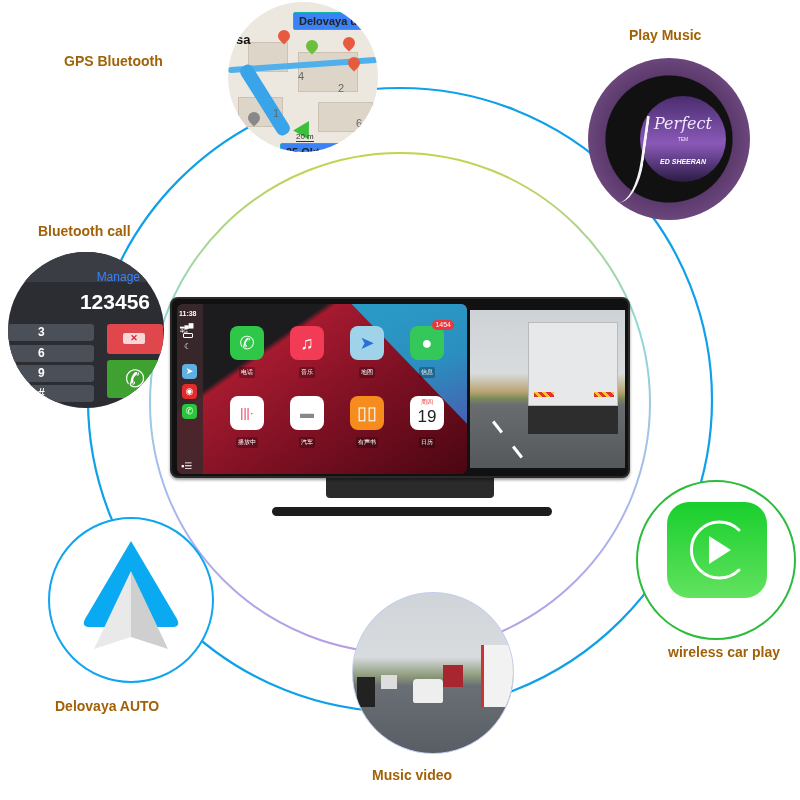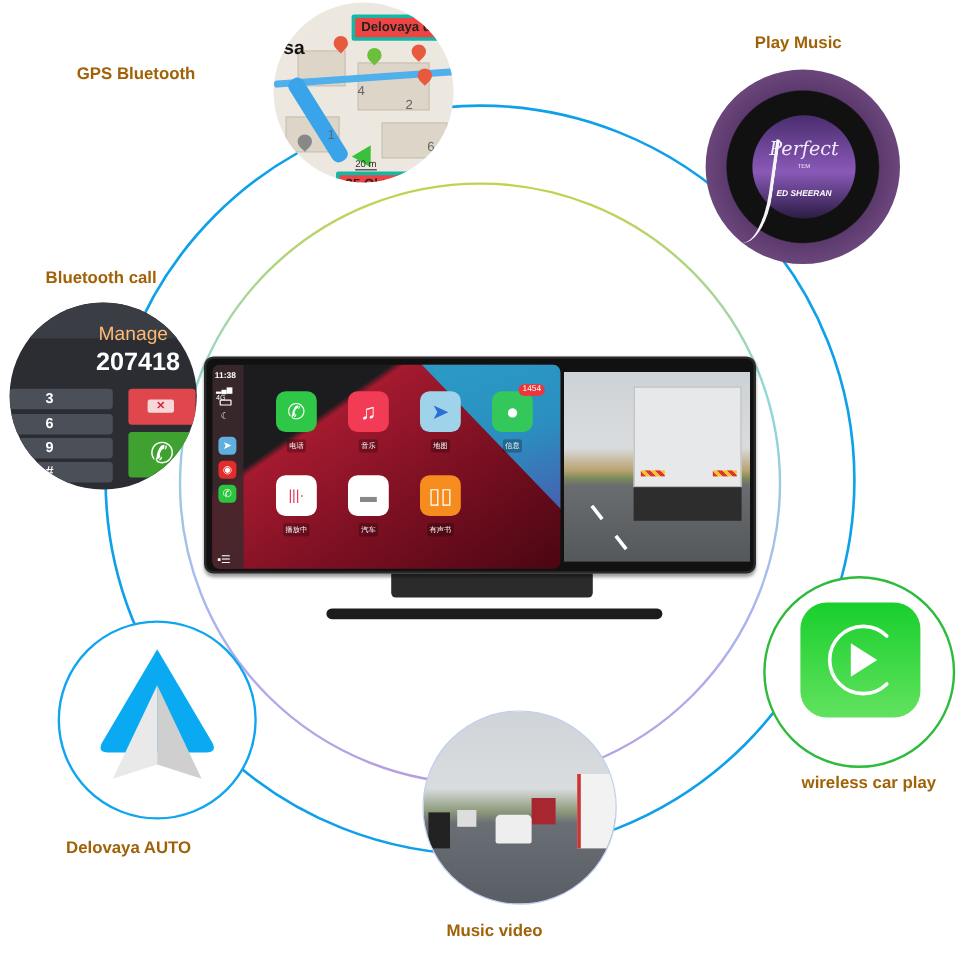--- a/index.html
+++ b/index.html
@@ -10,35 +10,35 @@
 
   .label { position: absolute; font-size: 14px; color: #a16207; white-space: nowrap; font-weight: bold; }
 
   .bubble { position: absolute; border-radius: 50%; overflow: hidden; }
 
   
   .gps { left: 228px; top: 2px; width: 150px; height: 150px; background: #ece7df; }
   .gps .road { position: absolute; background: #4fb0ec; border-radius: 6px; }
   .gps .bldg { position: absolute; background: #ddd5c8; border: 1px solid #cbc2b4; }
   .gps .pin { position: absolute; width: 12px; height: 12px; border-radius: 50% 50% 50% 0; transform: rotate(-45deg); }
-  .gps .street { position: absolute; background: #ef4444; border: 3px solid #14b8a6; font-weight: bold; font-size: 11px; padding: 2px 5px; border-radius: 2px; color: #222; }
+  .gps .street { position: absolute; background: #3b82f6; border: 1px solid #14b8a6; font-weight: bold; font-size: 11px; padding: 2px 5px; border-radius: 2px; color: #222; }
   .gps .num { position: absolute; font-size: 11px; color: #666; }
 
   
   .music { left: 588px; top: 58px; width: 162px; height: 162px; background: radial-gradient(circle at 50% 50%, #111 0 55%, #5d3a6d 56%, #6e4a80 75%, #3c2246 100%); }
-  .music .disc { position: absolute; left: 39px; top: 38px; width: 86px; height: 86px; border-radius: 50%; background: linear-gradient(180deg, #4a2d6e 0%, #8a59b8 55%, #2b1c44 100%); }
+  .music .disc { position: absolute; left: 52px; top: 38px; width: 86px; height: 86px; border-radius: 50%; background: linear-gradient(180deg, #4a2d6e 0%, #8a59b8 55%, #2b1c44 100%); }
   .music .title { position: absolute; left: 0; right: 0; top: 18px; text-align: center; font-family: "DejaVu Serif", serif; font-style: italic; font-size: 16px; color: #f2e8ff; }
   .music .sub { position: absolute; left: 0; right: 0; top: 40px; text-align: center; font-size: 5px; color: #eee; }
   .music .artist { position: absolute; left: 0; right: 0; top: 62px; text-align: center; font-size: 7px; font-style: italic; color: #fff; font-weight: bold; }
   .music .arm { position: absolute; left: 16px; top: 55px; width: 40px; height: 90px; border-right: 3px solid #f4f4f4; border-radius: 0 0 50% 0; transform: rotate(8deg); }
 
   
   .bt { left: 8px; top: 252px; width: 156px; height: 156px; background: #2b2d33; }
   .bt .top { position: absolute; left: 0; right: 0; top: 0; height: 30px; background: #3a3d44; }
-  .bt .manage { position: absolute; right: 24px; top: 18px; font-size: 16px; color: #fdba74; }
+  .bt .manage { position: absolute; right: 24px; top: 18px; font-size: 12px; color: #3b82f6; }
   .bt .number { position: absolute; right: 14px; top: 38px; font-size: 21px; font-weight: bold; color: #fff; }
   .bt .key { position: absolute; left: 0; width: 86px; height: 17px; background: #4a4f58; border-radius: 3px; color: #fff; font-weight: bold; font-size: 12px; padding-left: 30px; line-height: 17px; }
   .bt .del { position: absolute; left: 99px; top: 72px; width: 56px; height: 30px; background: #e0474c; border-radius: 3px; }
   .bt .del span { position: absolute; left: 16px; top: 9px; width: 22px; height: 11px; background: #f7d7d8; color: #d23; font-size: 9px; line-height: 11px; text-align: center; border-radius: 2px; font-weight: bold; }
   .bt .call { position: absolute; left: 99px; top: 108px; width: 56px; height: 38px; background: #3fa12f; border-radius: 3px; color: #fff; font-size: 24px; text-align: center; line-height: 38px; }
 
   
   .aa { left: 48px; top: 517px; width: 166px; height: 166px; border: 2px solid #10a5ef; background: #fff; }
 
   
@@ -117,39 +117,39 @@
   <div class="pin" style="left:78px;top:38px;background:#6bbf3a;"></div>
   <div class="pin" style="left:115px;top:35px;background:#e85a3e;"></div>
   <div class="pin" style="left:120px;top:55px;background:#e85a3e;"></div>
   <div class="pin" style="left:20px;top:110px;background:#888;"></div>
   <div class="pin" style="left:125px;top:130px;background:#888;"></div>
   <div style="position:absolute;left:68px;top:118px;width:0;height:0;border-left:9px solid transparent;border-right:9px solid transparent;border-bottom:16px solid #3bc03b;transform:rotate(30deg);"></div>
   <div class="num" style="left:45px;top:105px;">1</div>
   <div class="num" style="left:110px;top:80px;">2</div>
   <div class="num" style="left:70px;top:68px;">4</div>
   <div class="num" style="left:128px;top:115px;">6</div>
-  <div style="position:absolute;left:8px;top:30px;font-weight:bold;font-size:16px;text-align:right;">sa</div>
+  <div style="position:absolute;left:8px;top:30px;font-weight:bold;font-size:13px;text-align:right;">sa</div>
   <div class="street" style="left:65px;top:10px;">Delovaya u</div>
   <div style="position:absolute;left:68px;top:130px;font-size:8px;color:#333;border-bottom:1px solid #333;">20 m</div>
   <div class="street" style="left:52px;top:141px;">25 Oktyabrya</div>
 </div>
 
 <div class="bubble music">
   <div class="disc">
     <div class="title">Perfect</div>
     <div class="sub">TEM</div>
     <div class="artist">ED SHEERAN</div>
   </div>
   <div class="arm"></div>
 </div>
 
 <div class="bubble bt">
   <div class="top"></div>
   <div class="manage">Manage</div>
-  <div class="number">207418</div>
+  <div class="number">123456</div>
   <div class="key" style="top:72px;">3</div>
   <div class="key" style="top:93px;">6</div>
   <div class="key" style="top:113px;">9</div>
   <div class="key" style="top:133px;">#</div>
   <div class="del">
       <span>✕</span>
     </div>
   <div class="call"><span>✆</span></div>
 </div>
 
@@ -217,20 +217,27 @@
       <span class="nm">播放中</span>
     </div>
     <div class="app" style="left:104px;top:92px;">
       <div class="ic" style="background:#fff;color:#888;font-size:14px;">▬</div>
       <span class="nm">汽车</span>
     </div>
     <div class="app" style="left:164px;top:92px;">
       <div class="ic" style="background:#f68b1e;">▯▯</div>
       <span class="nm">有声书</span>
     </div>
+    <div class="app" style="left:224px;top:92px;">
+      <div class="ic" style="background:#fff;color:#222;line-height:normal;">
+        <div style="font-size:6px;color:#e33;padding-top:2px;">周四</div>
+        <div style="font-size:17px;line-height:20px;">19</div>
+      </div>
+      <span class="nm">日历</span>
+    </div>
 
     <div class="dots">
       
     </div>
   </div>
 
   <div class="screen-right">
     <div class="truckbox"></div>
     <div class="stripe" style="left:64px;"></div>
     <div class="stripe" style="left:124px;"></div>

